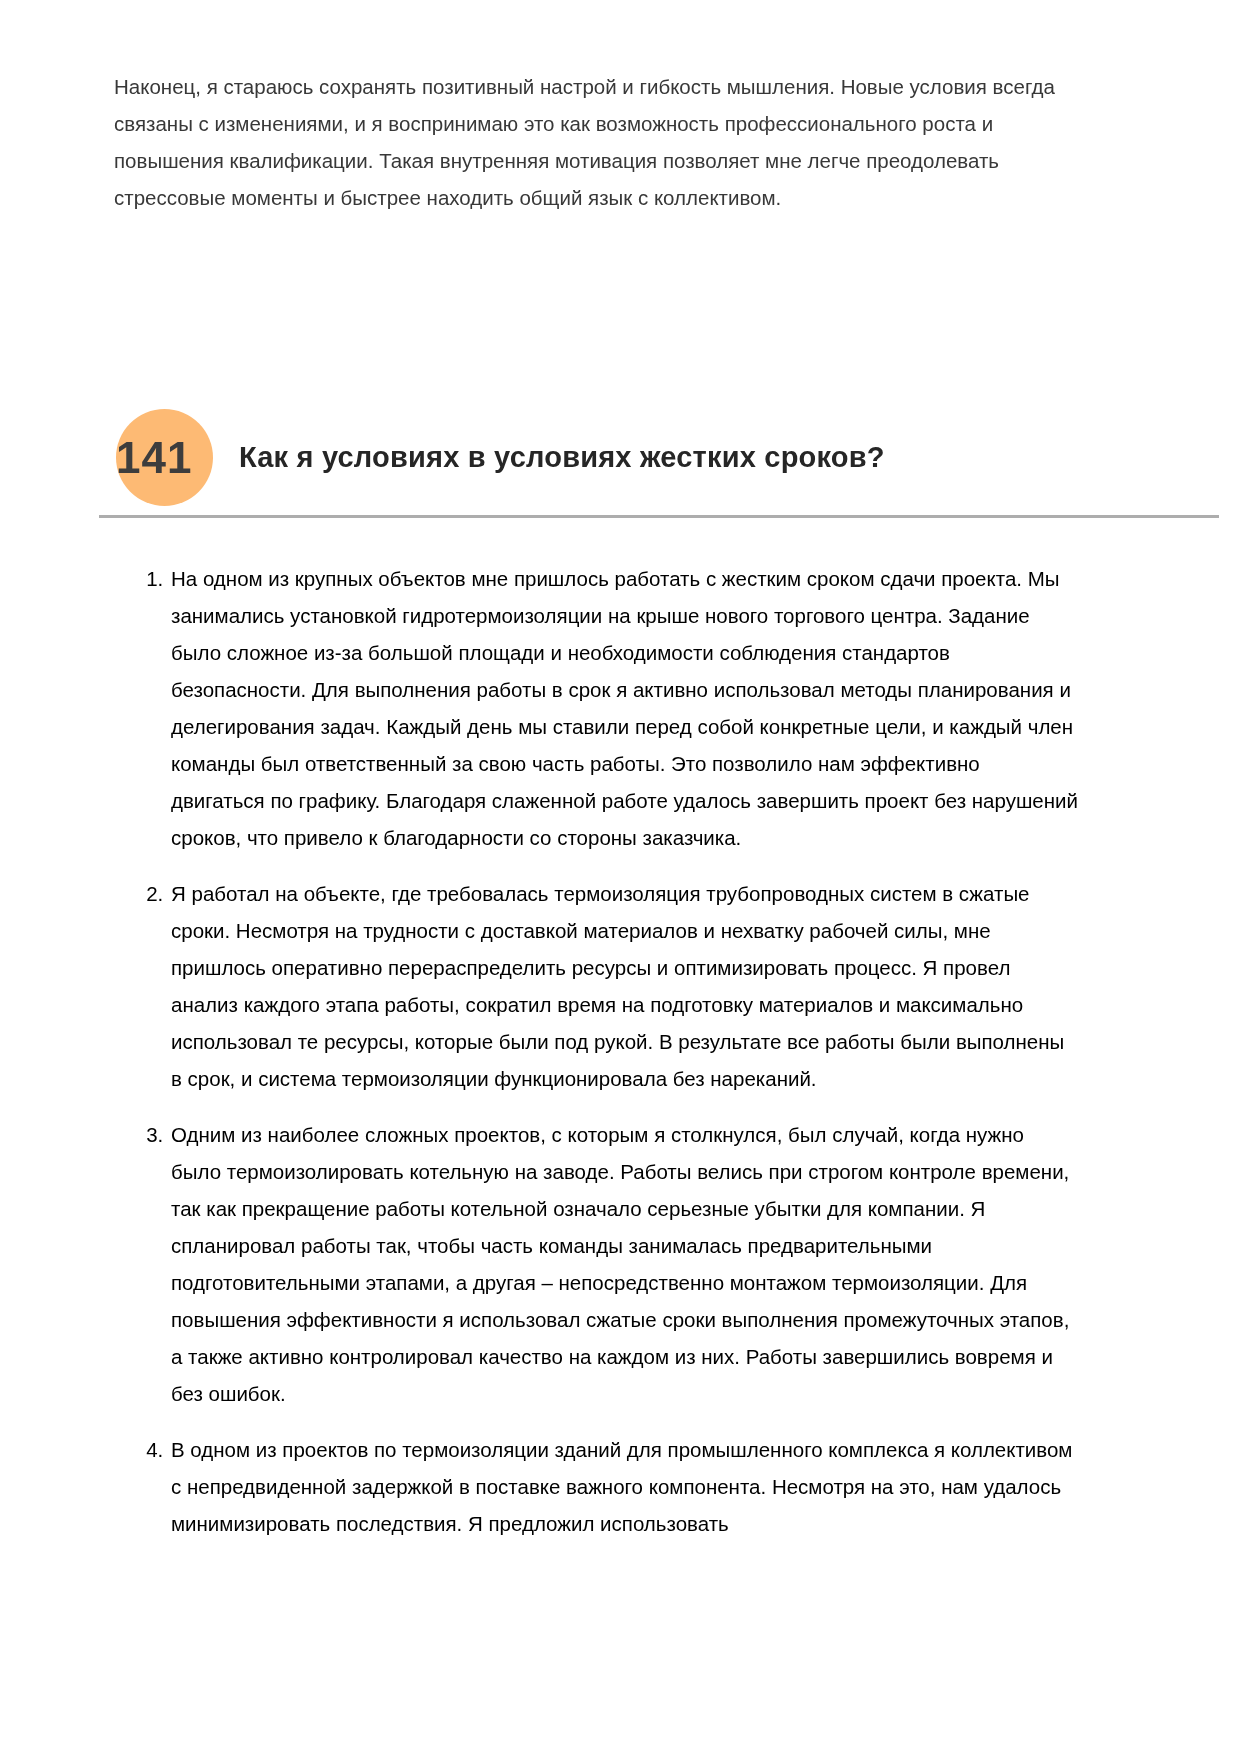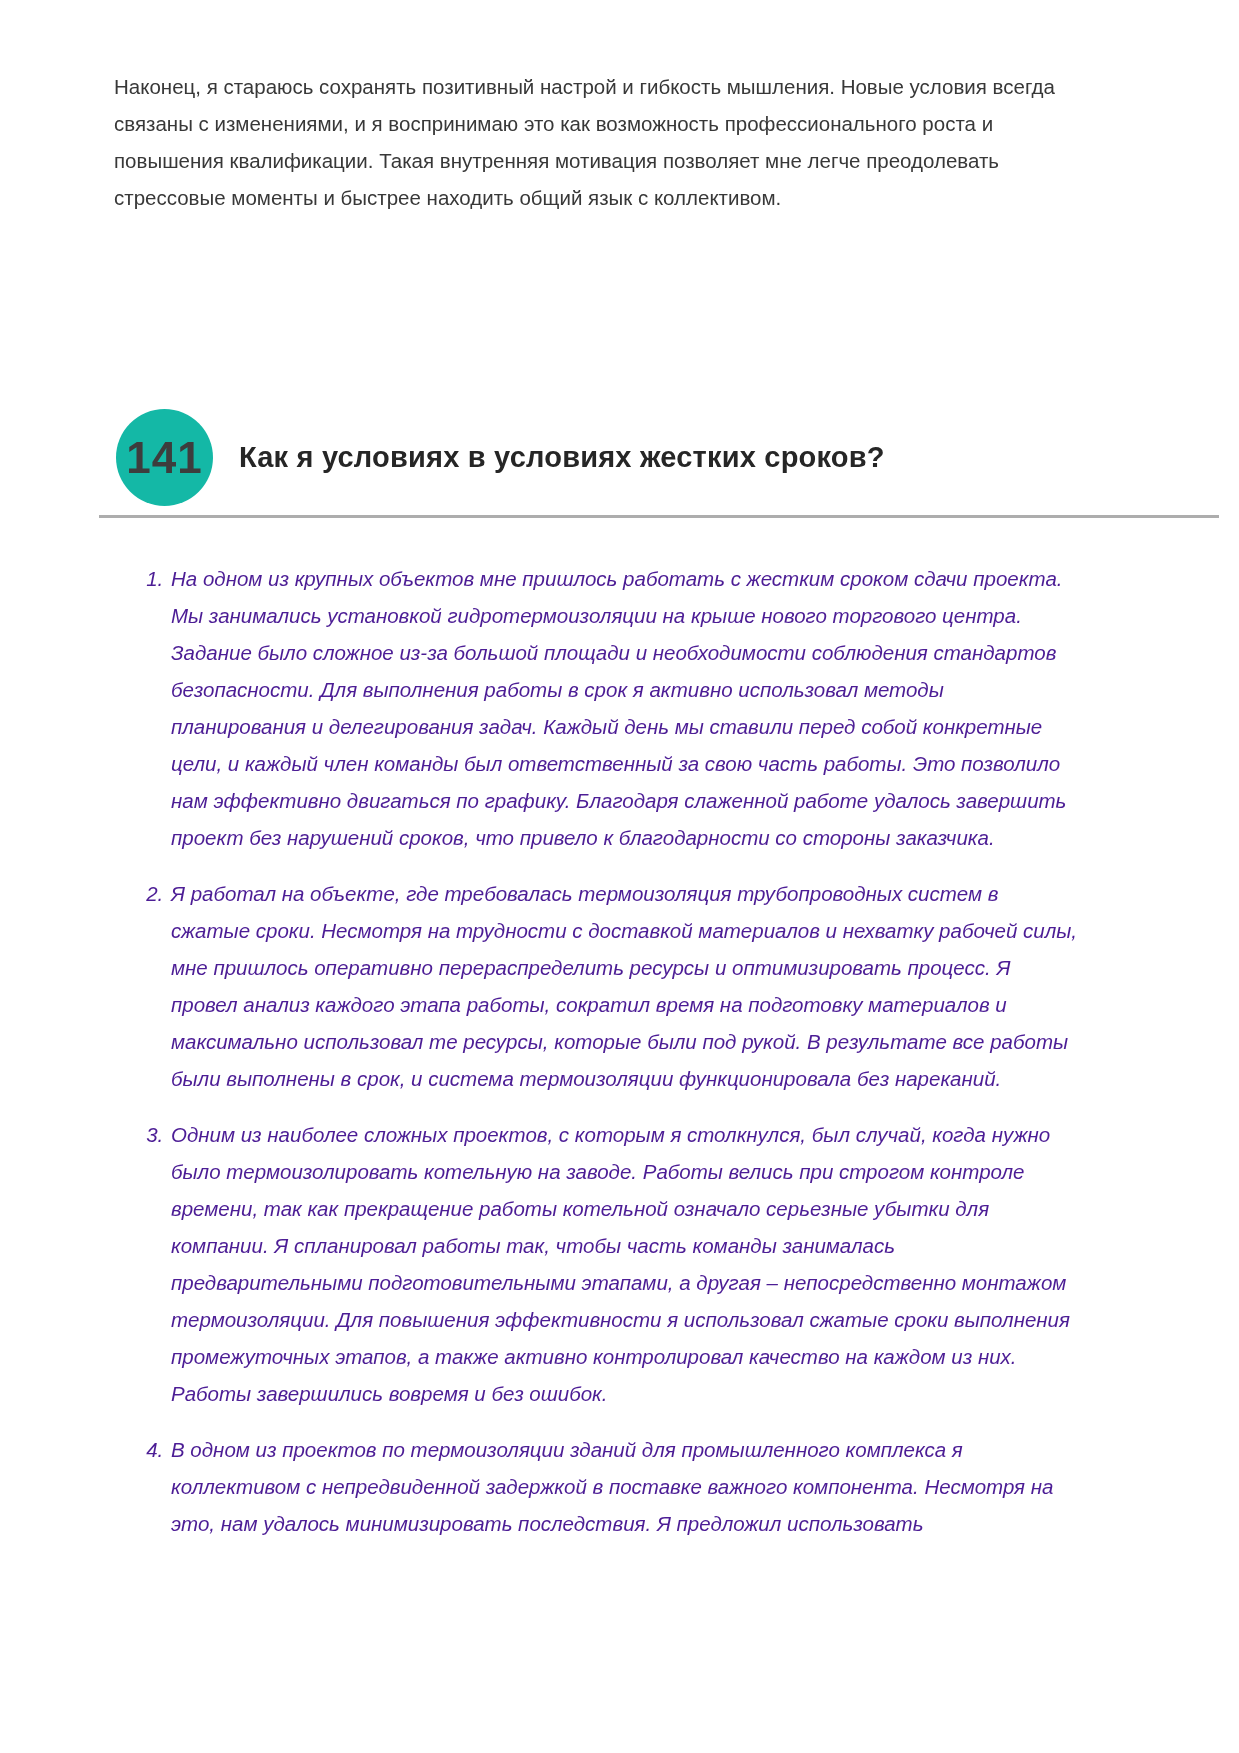--- a/index.html
+++ b/index.html
@@ -32,24 +32,24 @@
   }
   .section-header {
     margin-top: 193px;
     display: flex;
     align-items: center;
   }
   .badge {
     width: 97px;
     height: 97px;
     border-radius: 50%;
-    background: #14b8a6;
+    background: #fdba74;
     display: flex;
     align-items: center;
-    justify-content: center;
+    justify-content: flex-start;
     flex: 0 0 auto;
     margin-left: 2px;
   }
   .badge span {
     font-size: 44px;
     font-weight: 700;
     color: #3d3d3d;
     letter-spacing: 1px;
   }
   .section-title {
@@ -66,22 +66,21 @@
     margin-left: -15px;
     margin-top: 9px;
   }
   .answers {
     margin-top: 42px;
     width: 965px;
     padding-left: 55px;
     list-style: decimal outside;
     font-size: 20.5px;
     line-height: 37px;
-    color: #4c1d95;
-    font-style: italic;
+    color: #000000;
   }
   .answers li {
     margin-bottom: 19px;
     padding-left: 2px;
   }
 </style>
 </head>
 <body>
 
 <div class="page">

